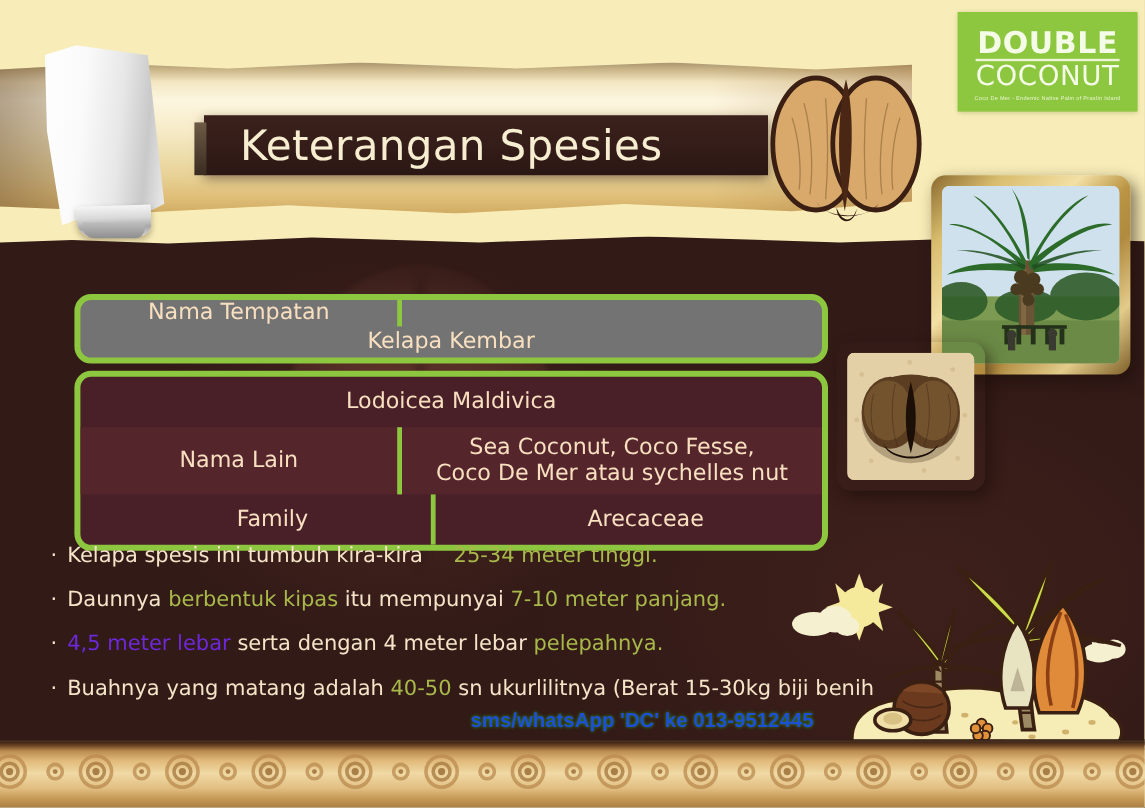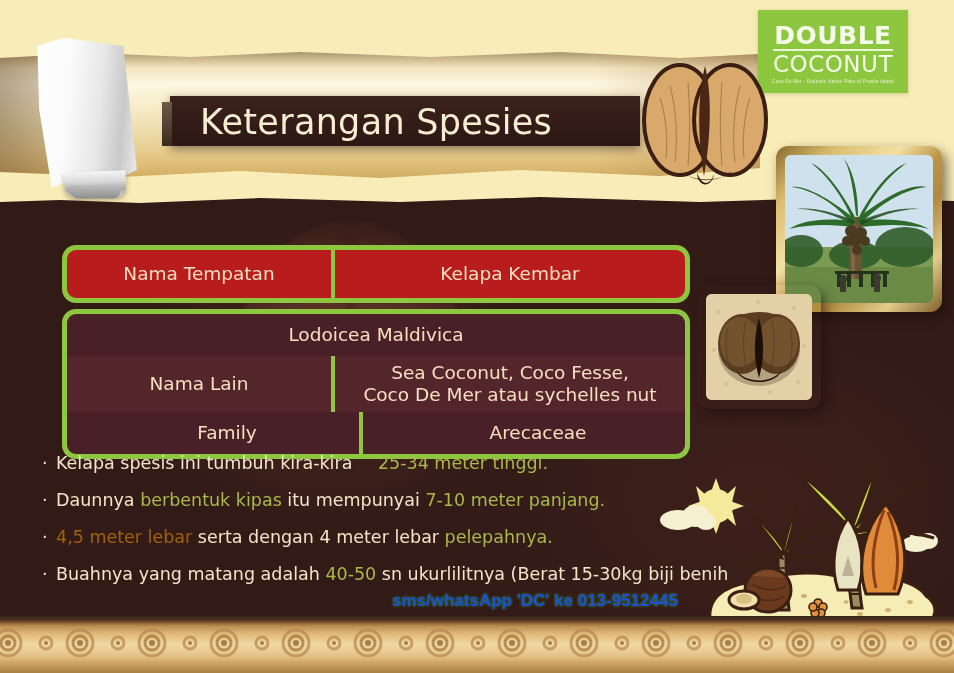--- a/index.html
+++ b/index.html
@@ -96,21 +96,21 @@
     position:absolute; left:24px; top:150px; width:52px; height:13px;
     background:linear-gradient(180deg,#bdbdbd,#8e8e8e);
     border-radius:0 0 8px 10px; transform:rotate(5deg);
   }
 
   
   .coco-illus { position:absolute; left:640px; top:58px; width:130px; height:135px; z-index:7; }
 
   
   .logo {
-    position:absolute; left:758px; top:10px; width:150px; height:83px;
+    position:absolute; left:798px; top:10px; width:150px; height:83px;
     background:#8DC63F; display:flex; flex-direction:column; align-items:center;
     justify-content:center; padding-top:4px;
     box-shadow:0 1px 4px rgba(120,140,60,.35);
   }
   .logo-l1 { color:#F4FBE6; font-size:25px; font-weight:700; letter-spacing:.5px;
              font-family:"DejaVu Sans", sans-serif; line-height:26px; }
   .logo-l2 { color:#F4FBE6; font-size:23px; font-weight:400; letter-spacing:.5px;
              font-family:"DejaVu Sans", sans-serif; line-height:24px;
              border-top:2px solid #EAF6D4; padding-top:1px; }
   .logo-tag { color:#E9F6D0; font-size:4.6px; letter-spacing:.25px; margin-top:3px;
@@ -130,21 +130,21 @@
   #photo-palm { left:776px; top:146px; width:166px; height:166px; }
   #photo-nut  { left:697px; top:285px; width:124px; height:124px; }
 
   .palm-scene { position:absolute; inset:0; background:linear-gradient(180deg,#cfe3ef 0%, #dbe9f0 35%, #9ab36a 70%, #6f8c4a 100%); }
   .nut-scene  { position:absolute; inset:0; background:linear-gradient(180deg,#e6d3ac 0%, #d8c096 100%); }
 
   
   .tbl { position:absolute; left:62px; top:245px; width:628px; }
   .tbl-row1 {
     border:5px solid #8DC63F; border-radius:14px; height:58px;
-    display:flex; overflow:hidden; background:#b91c1c;
+    display:flex; overflow:hidden; background:#737373;flex-direction:column;
   }
   .tbl-rows {
     border:5px solid #8DC63F; border-radius:14px; margin-top:6px;
     overflow:hidden; background:#4A2028;
   }
   .trow { display:flex; }
   .tcell {
     color:#F7DFC0; font-size:18.5px; font-family:"DejaVu Sans", sans-serif;
     display:flex; align-items:center; justify-content:center; text-align:center;
     padding:0 10px; line-height:22px;
@@ -340,21 +340,21 @@
       <div class="trow">
         <div class="tcell left r-c">Family</div>
         <div class="tcell right r-c">Arecaceae</div>
       </div>
     </div>
   </div>
 
   <div class="bullets">
       <div class="bullet"><span class="dot">·</span><span>Kelapa spesis ini tumbuh kira-kira </span><span class="hl" style="color: rgb(168, 185, 74); margin-left: 20px;">25-34 meter tinggi.</span></div>
       <div class="bullet"><span class="dot">·</span><span>Daunnya </span><span class="hl" style="color: rgb(168, 185, 74);">berbentuk kipas </span><span>itu mempunyai </span><span class="hl" style="color: rgb(168, 185, 74);">7-10 meter panjang.</span></div>
-      <div class="bullet"><span class="dot">·</span><span class="hl" style="color: #a16207;">4,5 meter lebar </span><span>serta dengan 4 meter lebar </span><span class="hl" style="color: rgb(168, 185, 74);">pelepahnya.</span></div>
+      <div class="bullet"><span class="dot">·</span><span class="hl" style="color: #6d28d9;">4,5 meter lebar </span><span>serta dengan 4 meter lebar </span><span class="hl" style="color: rgb(168, 185, 74);">pelepahnya.</span></div>
       <div class="bullet"><span class="dot">·</span><span>Buahnya yang matang adalah </span><span class="hl" style="color: rgb(168, 185, 74);">40-50 </span><span>sn ukurlilitnya (Berat 15-30kg biji benih</span><span></span><br></div>
     </div>
 
   <div class="contact">sms/whatsApp 'DC' ke 013-9512445</div>
 
   <div class="beach">
     <svg width="306" height="170" viewBox="0 0 306 170">
 
       <g>
         <circle cx="68" cy="38" r="17" fill="#F5E99B"></circle>

